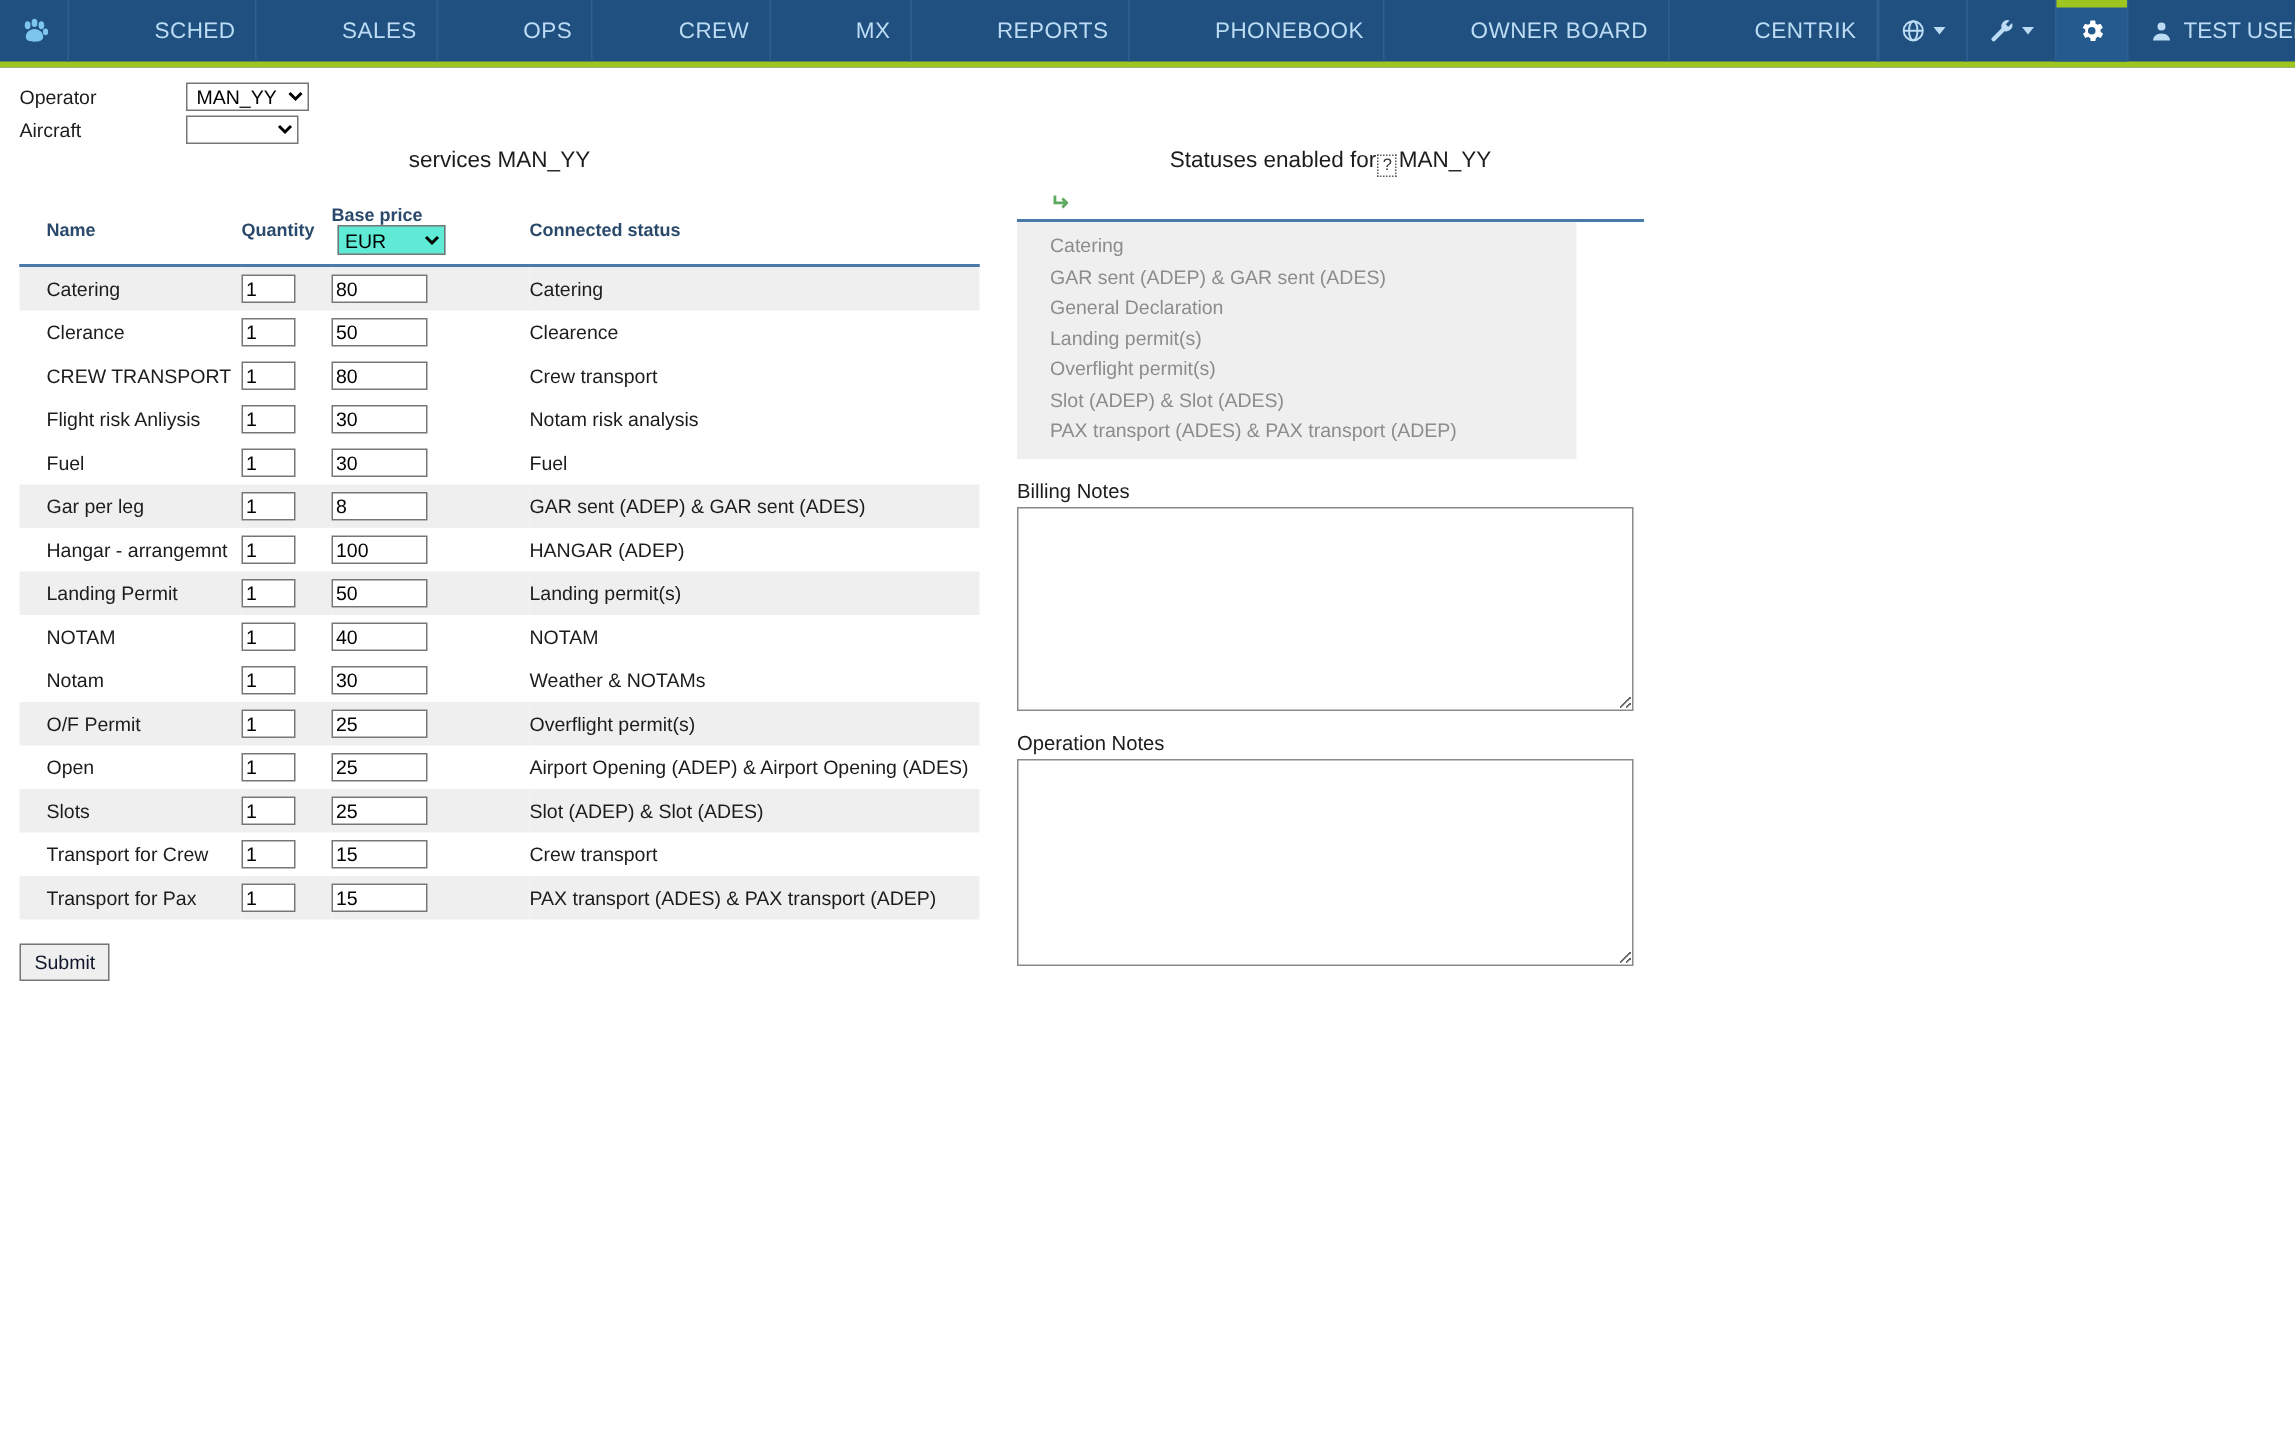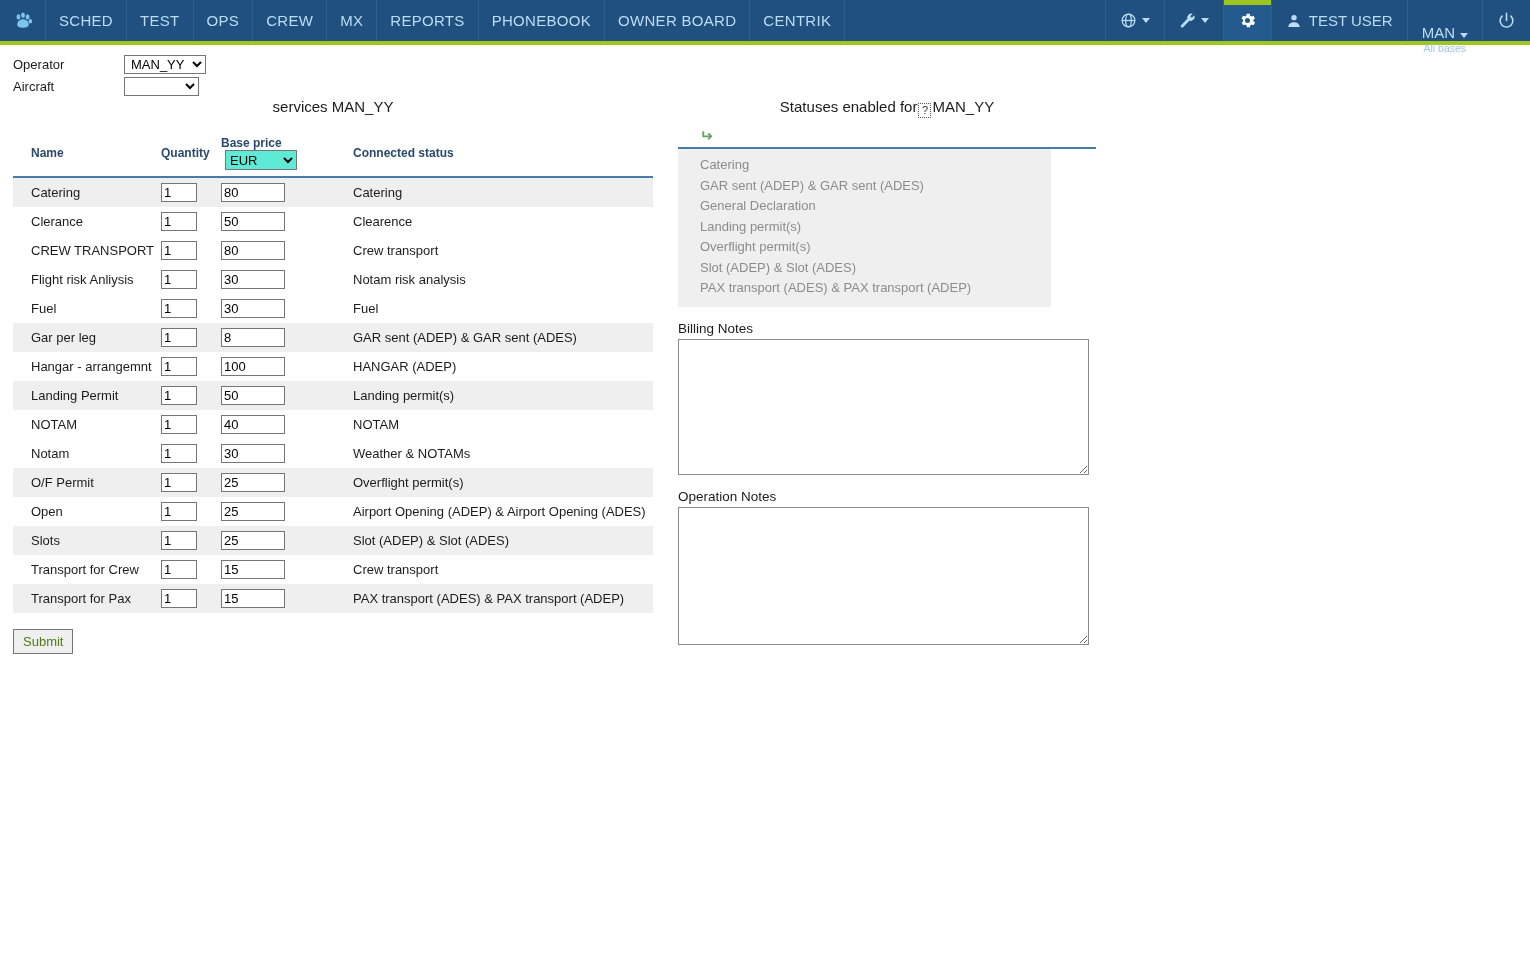--- a/index.html
+++ b/index.html
@@ -15,21 +15,21 @@
 
   
   .navbar {
     position: relative;
     height: 45px;
     background: #1f507f;
     display: flex;
     align-items: stretch;
     border-bottom: 4px solid #9fc521;
   }
-  .nav-left { display: flex; align-items: stretch; }
+  .nav-left { display: flex; align-items: stretch; gap: 44px; }
   .nav-right { display: flex; align-items: stretch; margin-left: auto; }
 
   .nav-logo {
     width: 46px;
     display: flex; align-items: center; justify-content: center;
     border-right: 1px solid #2d608f;
   }
   .nav-item {
     display: flex; align-items: center; justify-content: center;
     padding: 0 13px;
@@ -182,21 +182,21 @@
     vertical-align: middle;
   }
 
   .submit-wrap { padding-top: 16px; }
   button.submit {
     font-family: "Liberation Sans", sans-serif;
     font-size: 13px;
     padding: 4px 9px;
     background: #efefef;
     border: 1px solid #767676;
-    color: #4d7c0f;
+    color: #0f172a;
     cursor: pointer;
   }
 
   
   .status-head {
     border-bottom: 2px solid #4a7aa7;
     padding: 5px 0 3px 22px;
     min-height: 22px;
   }
   .enter-glyph {
@@ -249,21 +249,21 @@
         <ellipse cx="12" cy="5.8" rx="2.1" ry="3.0" fill="#7ec5ee"></ellipse>
         <ellipse cx="17" cy="7.5" rx="2.1" ry="2.9" fill="#7ec5ee"></ellipse>
         <ellipse cx="20" cy="12.3" rx="1.9" ry="2.4" fill="#7ec5ee"></ellipse>
         <path d="M12 10.2c3.6 0 6.3 2.7 6.3 5.6 0 2.4-2.1 3.6-6.3 3.6s-6.3-1.2-6.3-3.6c0-2.9 2.7-5.6 6.3-5.6z" fill="#7ec5ee"></path>
       </svg>
     </div>
     <div class="nav-item">
         <span>SCHED</span>
       </div>
     <div class="nav-item">
-        <span>TEST</span>
+        <span>SALES</span>
       </div>
     <div class="nav-item">
         <span>OPS</span>
       </div>
     <div class="nav-item">
         <span>CREW</span>
       </div>
     <div class="nav-item">
         <span>MX</span>
       </div>

